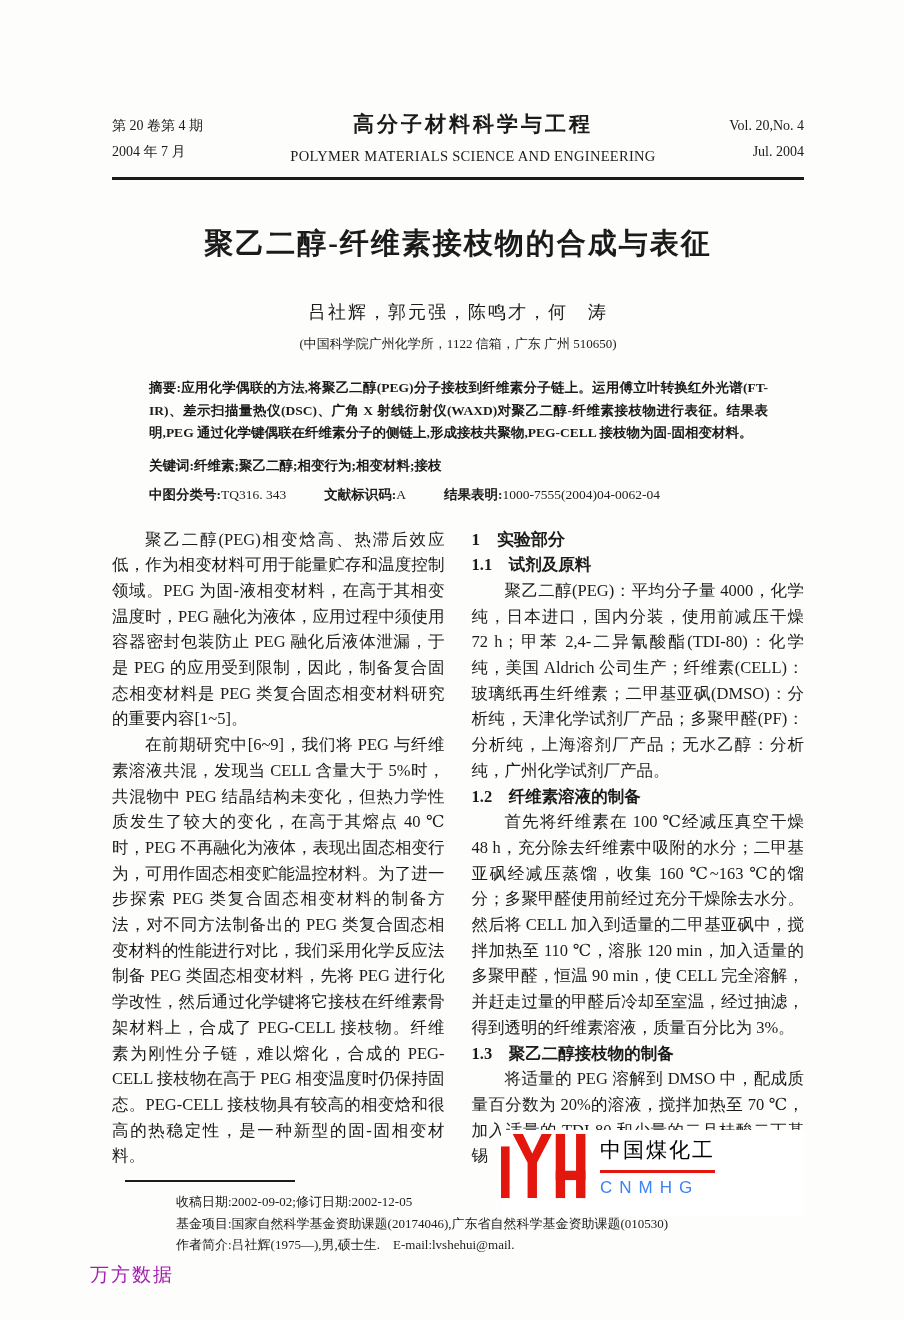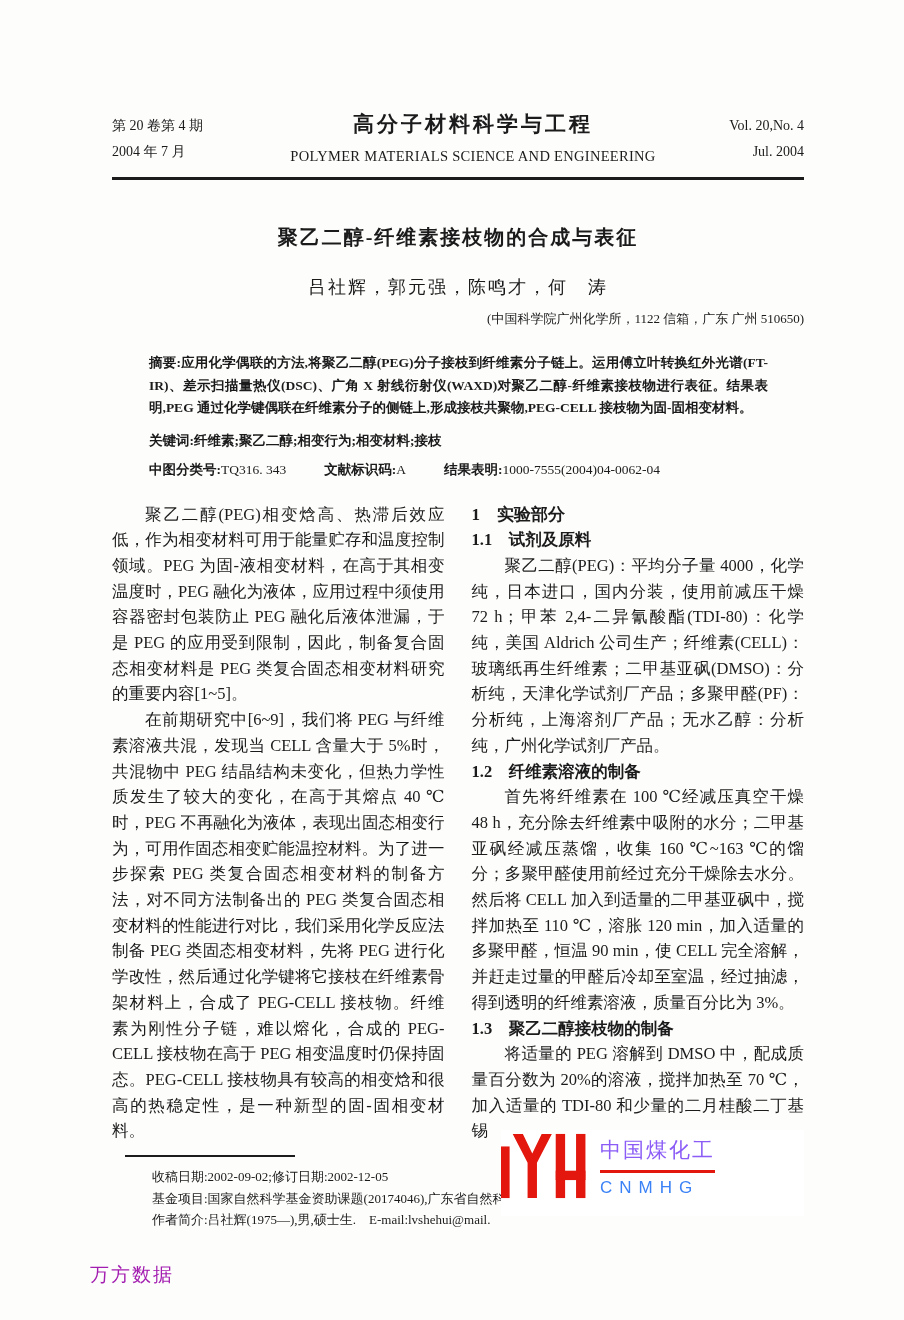--- a/index.html
+++ b/index.html
@@ -18,23 +18,23 @@
   
   .journal-header { display: flex; align-items: flex-end; gap: 33px; }
   .jh-left  { width: 135px; font-size: 14px; line-height: 26px; white-space: nowrap; }
   .jh-center{ flex: 1; text-align: center; }
   .jh-cn    { font-size: 21px; font-weight: 700; letter-spacing: 3px; }
   .jh-en    { font-size: 14.5px; margin-top: 10px; letter-spacing: 0.3px; }
   .jh-right { width: 105px; text-align: right; font-size: 14px; line-height: 26px; white-space: nowrap; }
   .header-rule { border: none; border-top: 3px solid #1c1c1c; margin-top: 12px; }
 
   
-  .title { text-align: center; font-size: 20px; font-weight: 700; margin-top: 44px; letter-spacing: 2px; }
-  .authors { text-align: center; font-size: 18px; margin-top: 24px; letter-spacing: 2px; }
-  .affiliation { text-align: right; font-size: 13px; margin-top: 11px; }
+  .title { text-align: center; font-size: 29px; font-weight: 700; margin-top: 44px; letter-spacing: 2px; }
+  .authors { text-align: center; font-size: 18px; margin-top: 36px; letter-spacing: 2px; }
+  .affiliation { text-align: center; font-size: 13px; margin-top: 11px; }
 
   
   .abstract {
     margin: 24px 36px 0 37px;
     font-size: 13.5px; line-height: 22.5px;
     font-weight: 600; text-align: justify;
   }
   .keywords { margin: 12px 0 0 37px; font-size: 13.5px; font-weight: 600; }
   .clc-line { margin: 11px 0 0 37px; font-size: 13.5px; display: flex; }
   .clc-line .grp { margin-right: 38px; white-space: nowrap; }
@@ -42,32 +42,32 @@
 
   
   .columns { display: flex; gap: 27px; margin-top: 23px; font-size: 16.5px; line-height: 25.7px; text-align: justify; }
   .col { width: 338px; }
   .col p { text-indent: 2em; }
   .col-h { font-weight: 700; text-indent: 0 !important; }
   .col-h1 { font-size: 17px; }
 
   
   .foot-sep { border: none; border-top: 2px solid #1c1c1c; width: 170px; margin: 11px 0 9px 13px; }
-  .footnotes { margin-left: 40px; font-size: 13px; line-height: 21.5px; font-weight: 500; white-space: nowrap; }
+  .footnotes { margin-left: 64px; font-size: 13px; line-height: 21.5px; font-weight: 500; white-space: nowrap; }
 
   
   .watermark {
     position: absolute; left: 501px; top: 1130px;
     width: 303px; height: 86px;
     background: #ffffff;
     display: flex; align-items: flex-start; gap: 13px; padding-top: 3px;
   }
   .wm-logo { flex: 0 0 auto; }
   .wm-text { padding-top: 3px; font-family: "Liberation Sans", "DejaVu Sans", sans-serif; }
-  .wm-cn { font-size: 21px; color: #8b5cf6; letter-spacing: 2px; padding-bottom: 6px; border-bottom: 3px solid #e3170d; }
+  .wm-cn { font-size: 21px; color: #000000; letter-spacing: 2px; padding-bottom: 6px; border-bottom: 3px solid #e3170d; }
   .wm-en { font-size: 17px; color: #3b82f6; letter-spacing: 7px; margin-top: 5px; }
 
   
   .provider {
     position: absolute; left: 90px; top: 1262px;
     font-size: 19px; color: #a21caf; letter-spacing: 2px;
     font-family: "Liberation Sans", "DejaVu Sans", sans-serif;
   }
 </style>
 </head>

